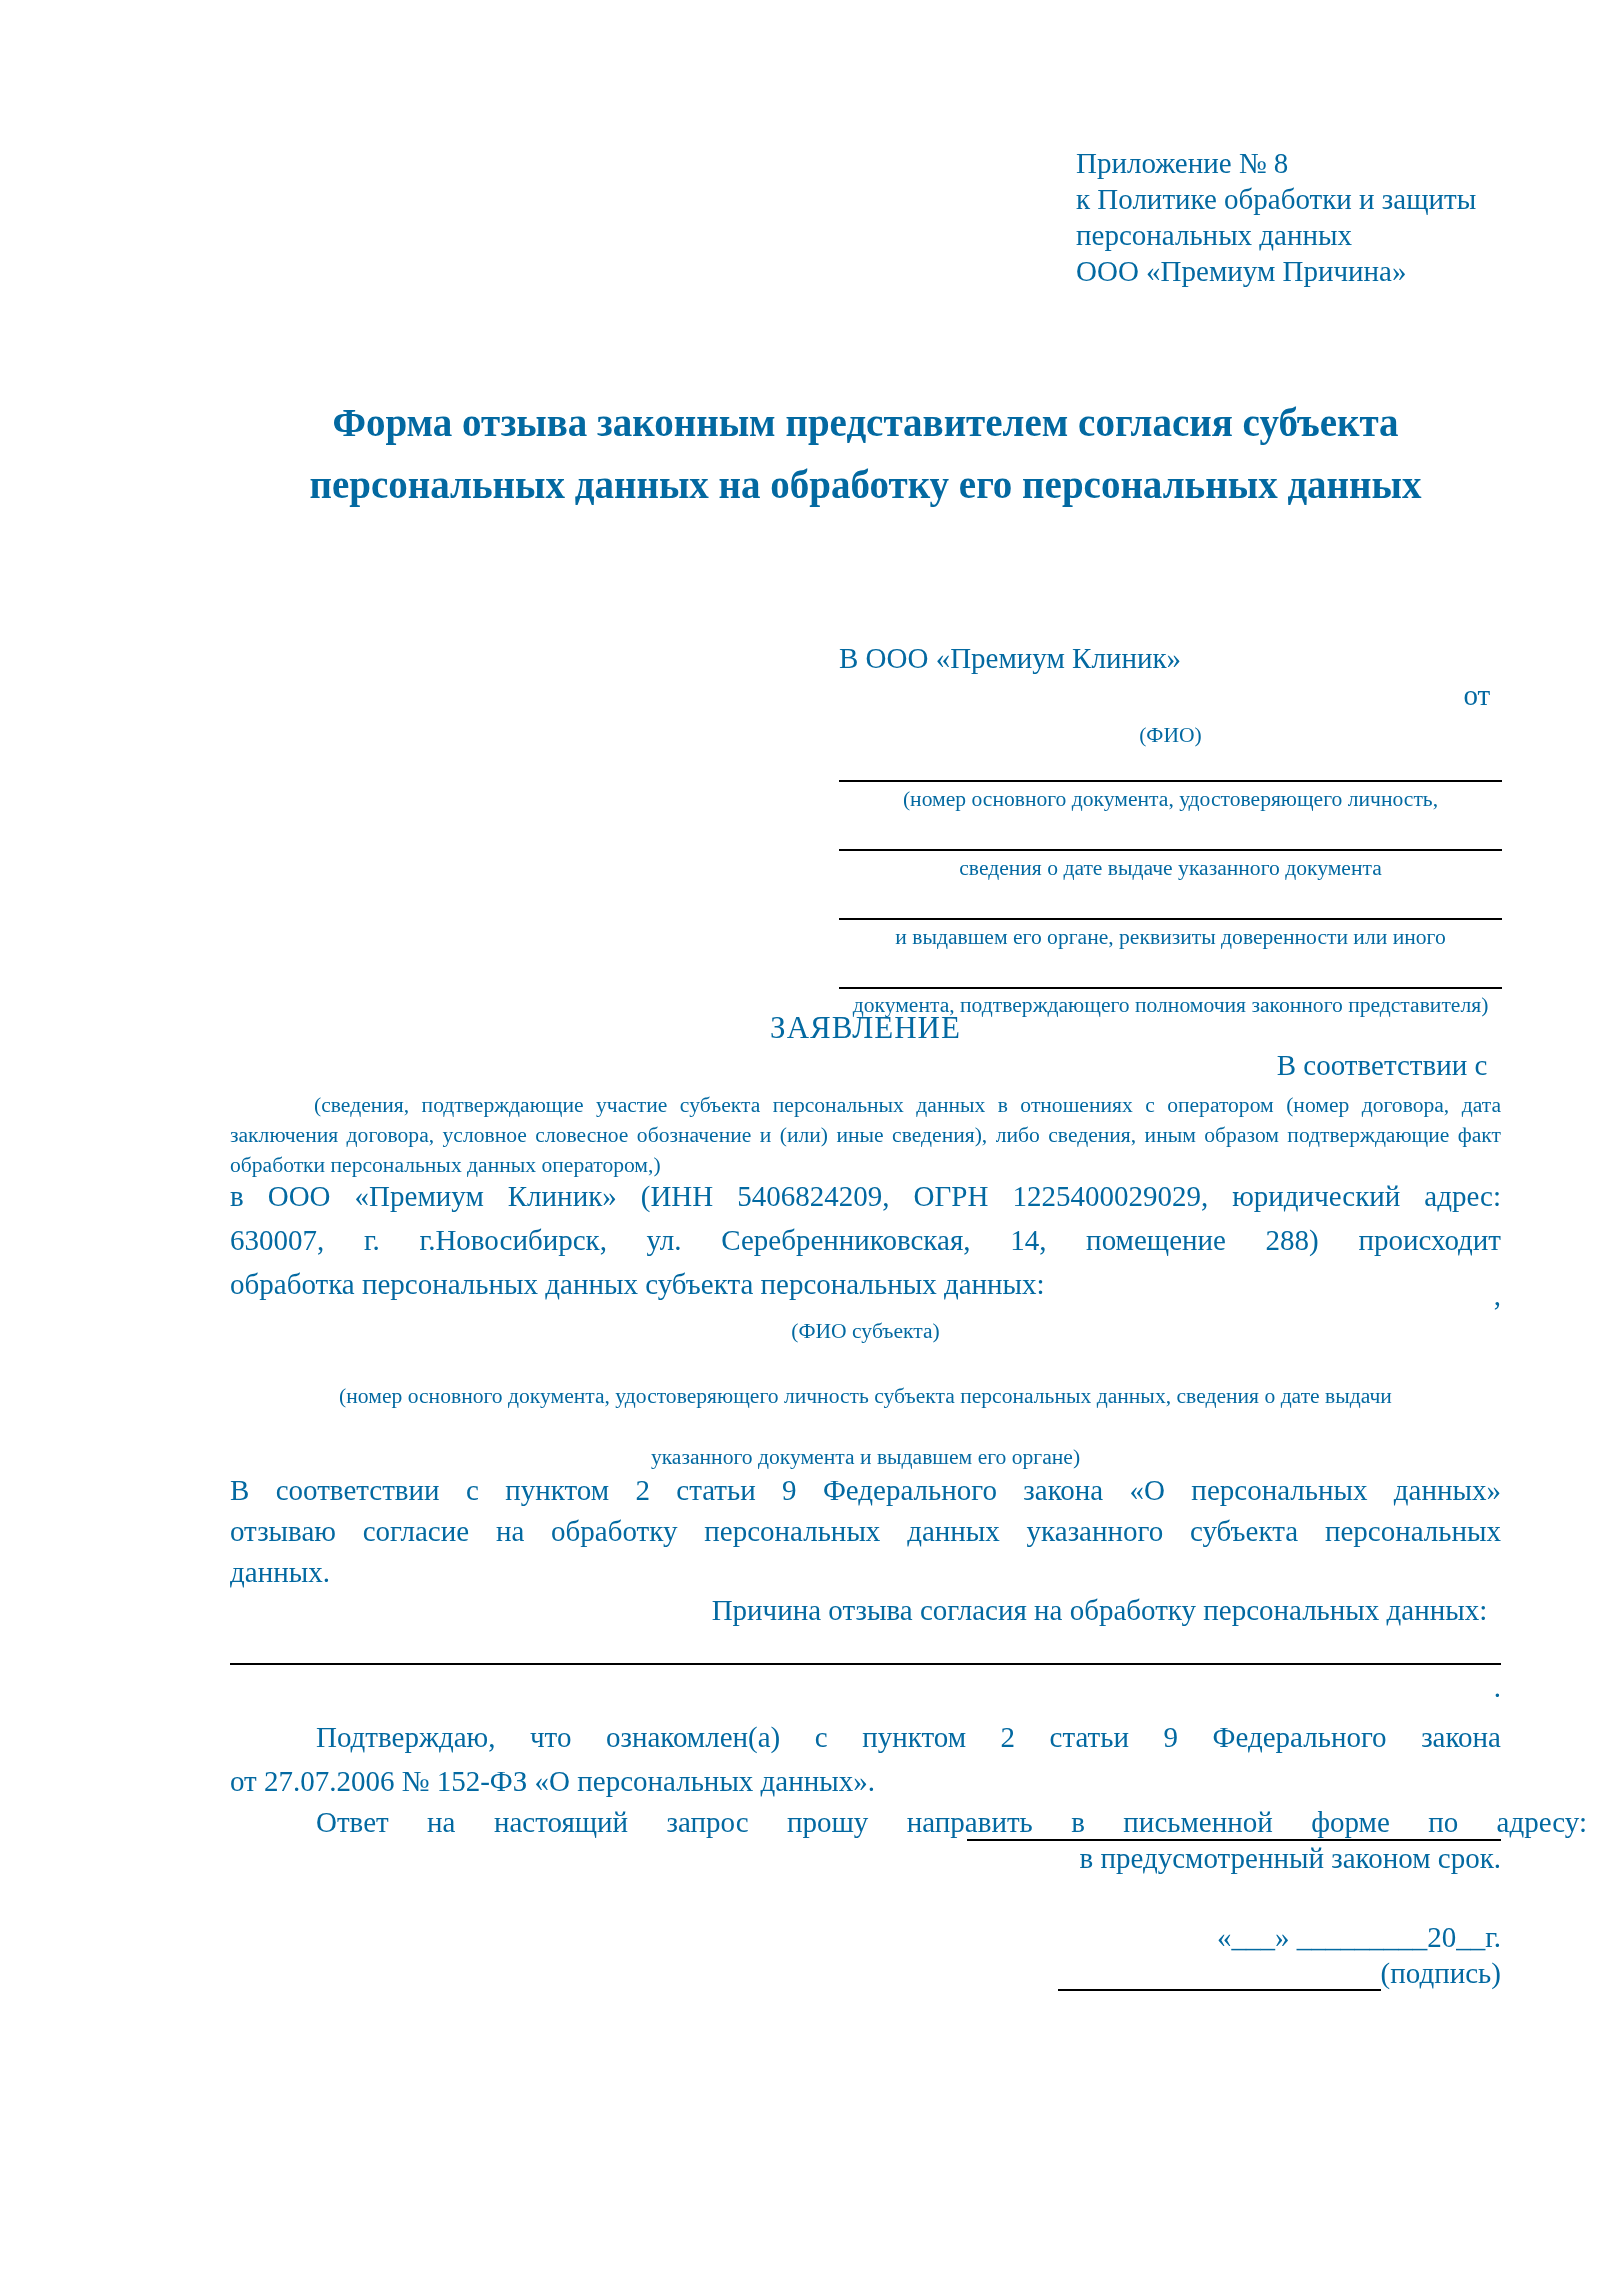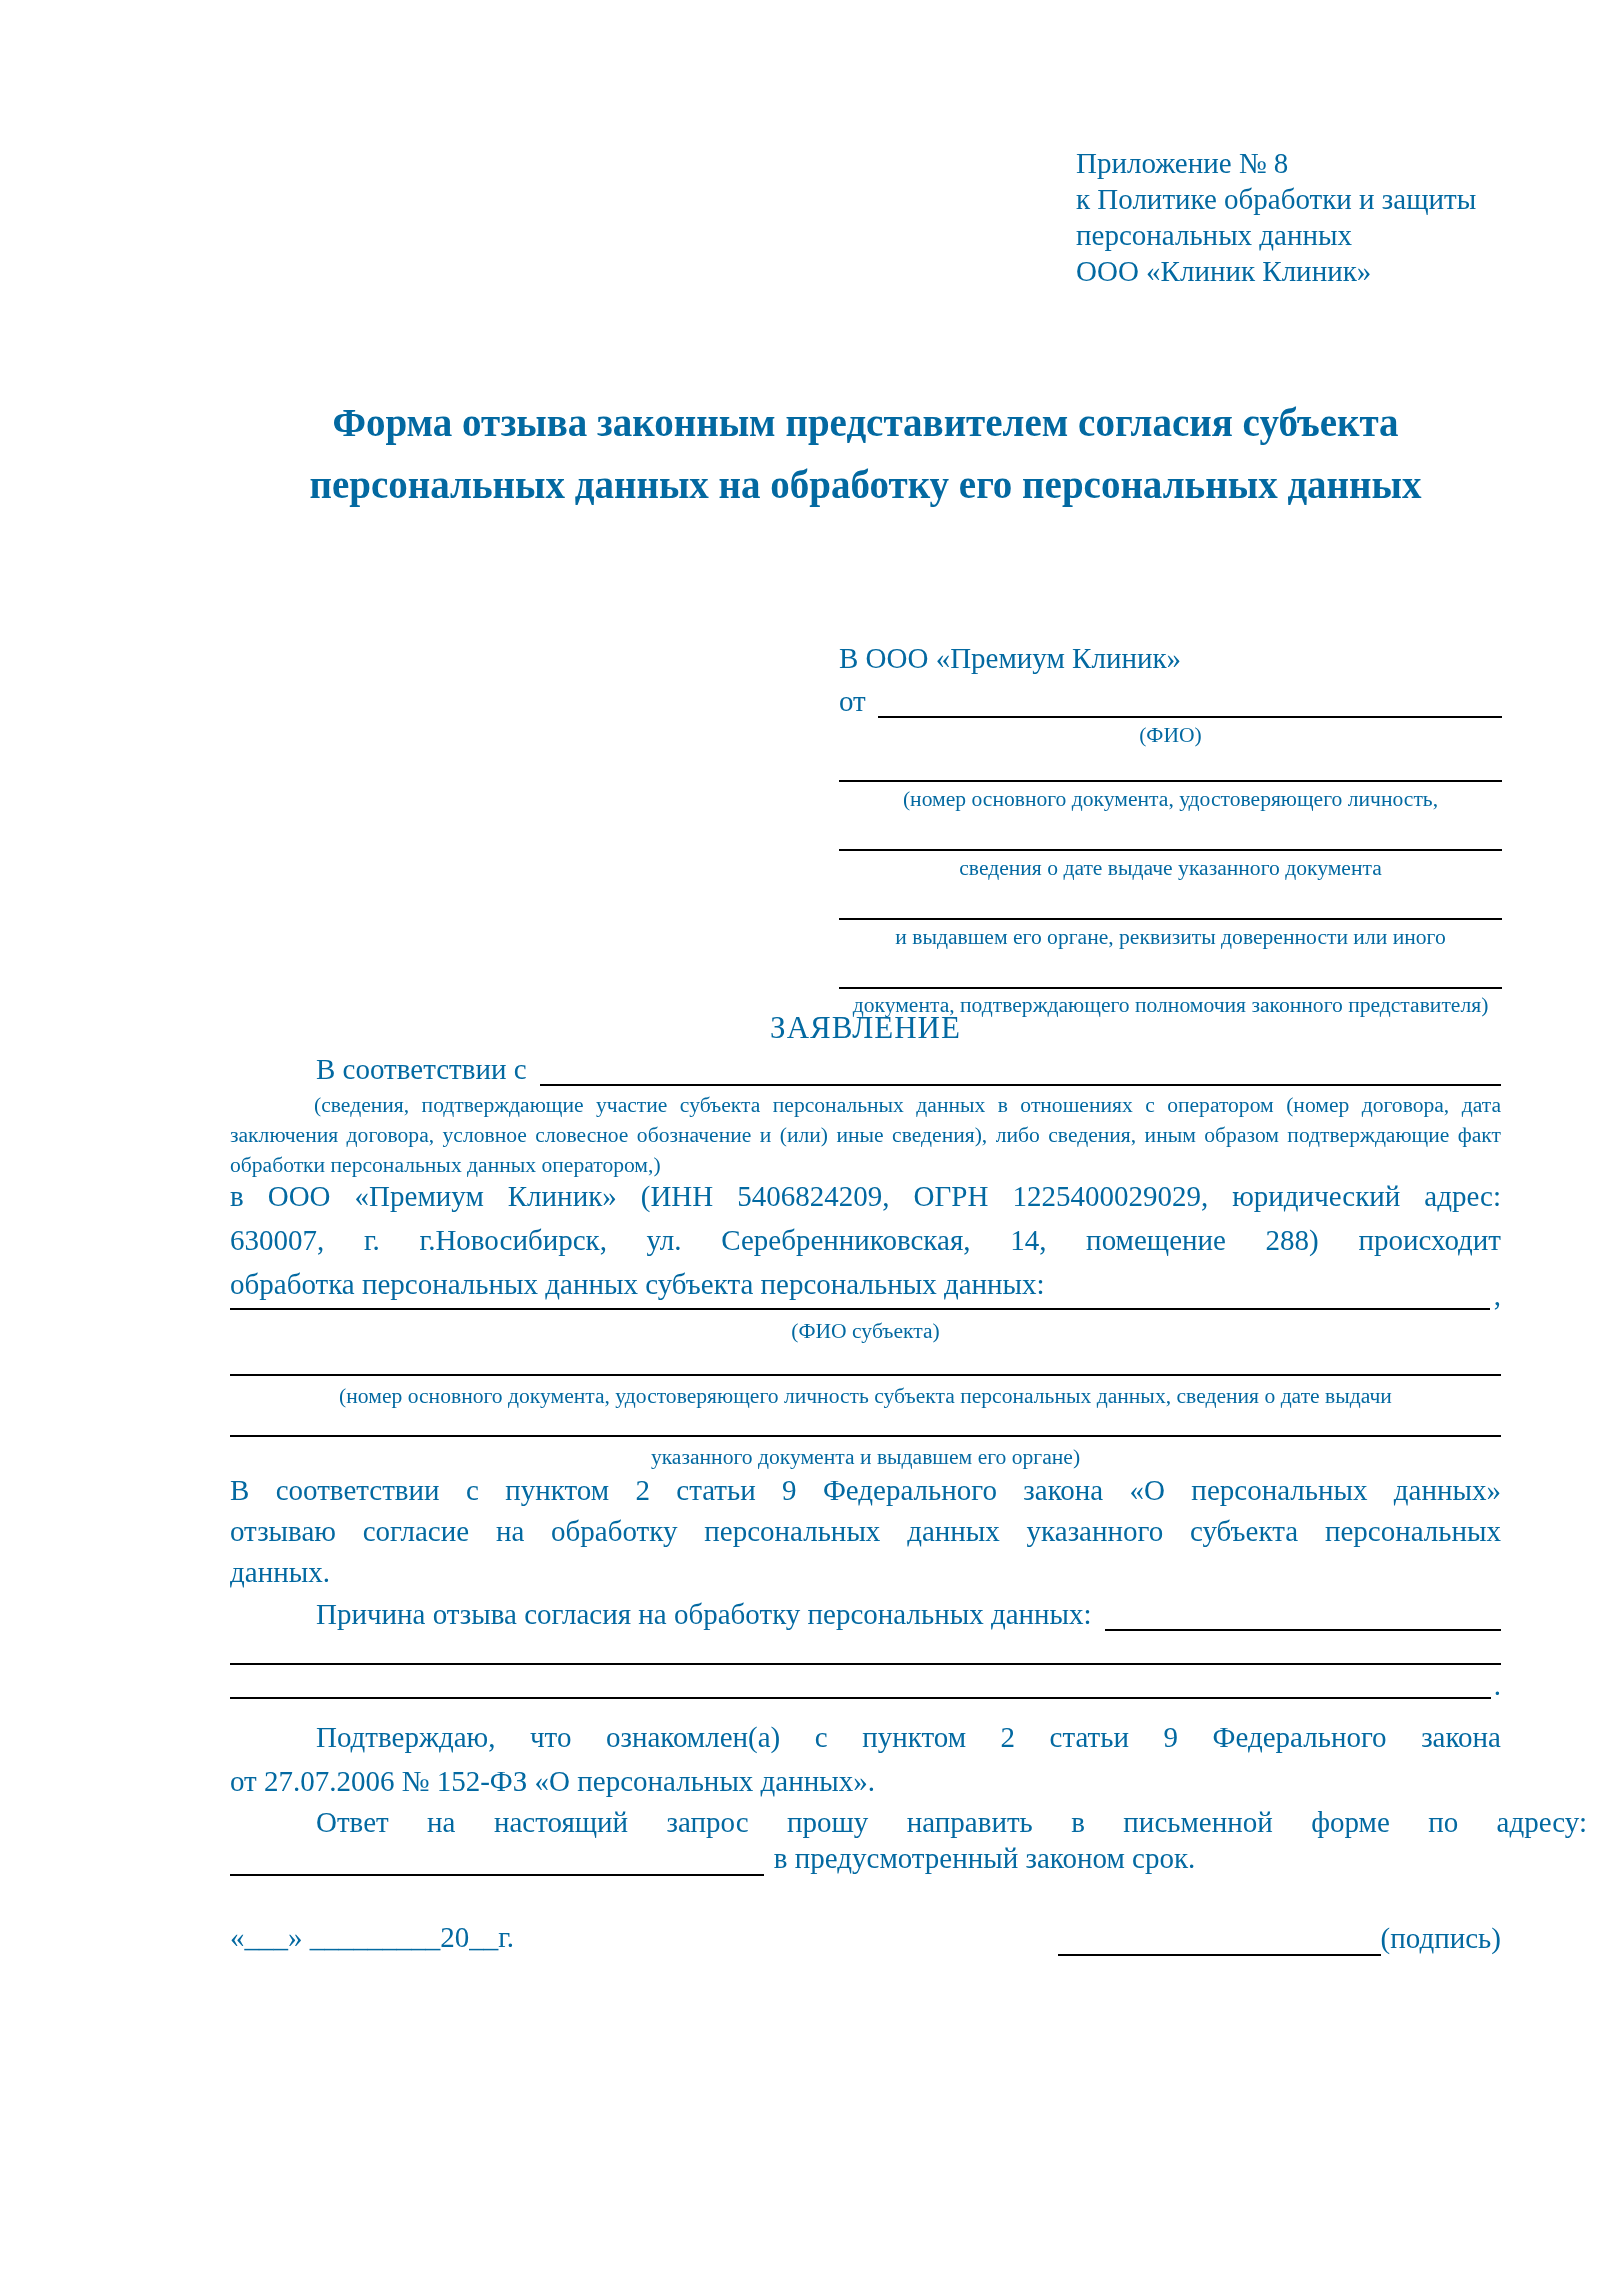--- a/index.html
+++ b/index.html
@@ -10,21 +10,21 @@
     color:#0369a1;
     font-family:"Liberation Serif","DejaVu Serif",serif;
     overflow:hidden;
   }
   
   .abs{position:absolute;}
   .center{text-align:center;}
   .jline{text-align:justify;text-align-last:justify;}
   .jline.last{text-align-last:left;}
   .blank{border-bottom:2.9px solid #000;}
-  .row{display:flex;align-items:flex-end;}
+  .row{display:flex;align-items:flex-end;flex-direction:column;}
   .fill{flex:1 1 auto;}
   
   .appendix{left:1076px;top:145px;width:441px;font-size:29px;line-height:36px;}
   
   .title{left:230px;top:392px;width:1271px;text-align:center;font-weight:bold;font-size:39px;line-height:62px;}
   
   .addressee{left:839px;top:602px;width:663px;font-size:29px;margin-top:36px;}
   .addr-to{line-height:41px;}
   .addr-from{height:39px;}
   .addr-from .lbl{padding-right:11.8px;line-height:33px;}
@@ -74,21 +74,21 @@
 </style>
 </head>
 <body>
 
 <div class="page">
 
   <div class="abs appendix">
     <div>Приложение № 8</div>
     <div>к Политике обработки и защиты</div>
     <div>персональных данных</div>
-    <div>ООО «Клиник Клиник»</div>
+    <div>ООО «Премиум Причина»</div>
   </div>
 
   <div class="abs title">
     <div>Форма отзыва законным представителем согласия субъекта</div>
     <div>персональных данных на обработку его персональных данных</div>
   </div>
 
   <div class="abs addressee">
     <div class="addr-to">В ООО «Премиум Клиник»</div>
     <div class="row addr-from">

